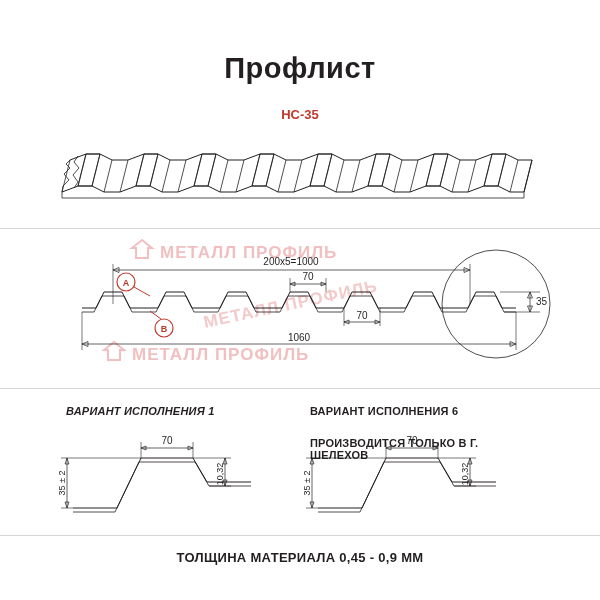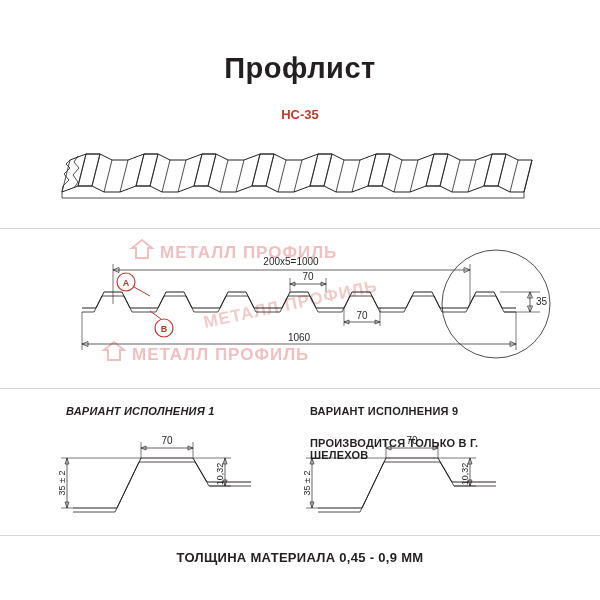--- a/index.html
+++ b/index.html
@@ -211,21 +211,21 @@
     <g>
       <circle class="callout-circle" cx="164" cy="96" r="9"></circle>
       <text class="callout-text" x="164" y="99.5" text-anchor="middle">B</text>
       <path class="callout-line" d="M161 87 L150 79"></path>
     </g>
   </svg>
 
   <div class="divider mid"></div>
 
   <div class="variant-label v1">ВАРИАНТ ИСПОЛНЕНИЯ 1</div>
-  <div class="variant-label v2">ВАРИАНТ ИСПОЛНЕНИЯ 9</div>
+  <div class="variant-label v2">ВАРИАНТ ИСПОЛНЕНИЯ 6</div>
   <div class="variant-sub">ПРОИЗВОДИТСЯ ТОЛЬКО В Г. ШЕЛЕХОВ</div>
 
   <svg width="250" height="110" viewBox="0 0 250 110" style="position:absolute; top:430px; left:55px;">
 
     <path class="ln" d="M18 78 L62 78 L86 28 L138 28 L152 52 L196 52"></path>
     <path class="ln-thin" d="M18 82 L60 82 L84 32 L140 32 L154 56 L196 56"></path>
 
     <line class="ext" x1="86" y1="12" x2="86" y2="28"></line>
     <line class="ext" x1="138" y1="12" x2="138" y2="28"></line>
     <line class="dim" x1="86" y1="18" x2="138" y2="18"></line>

